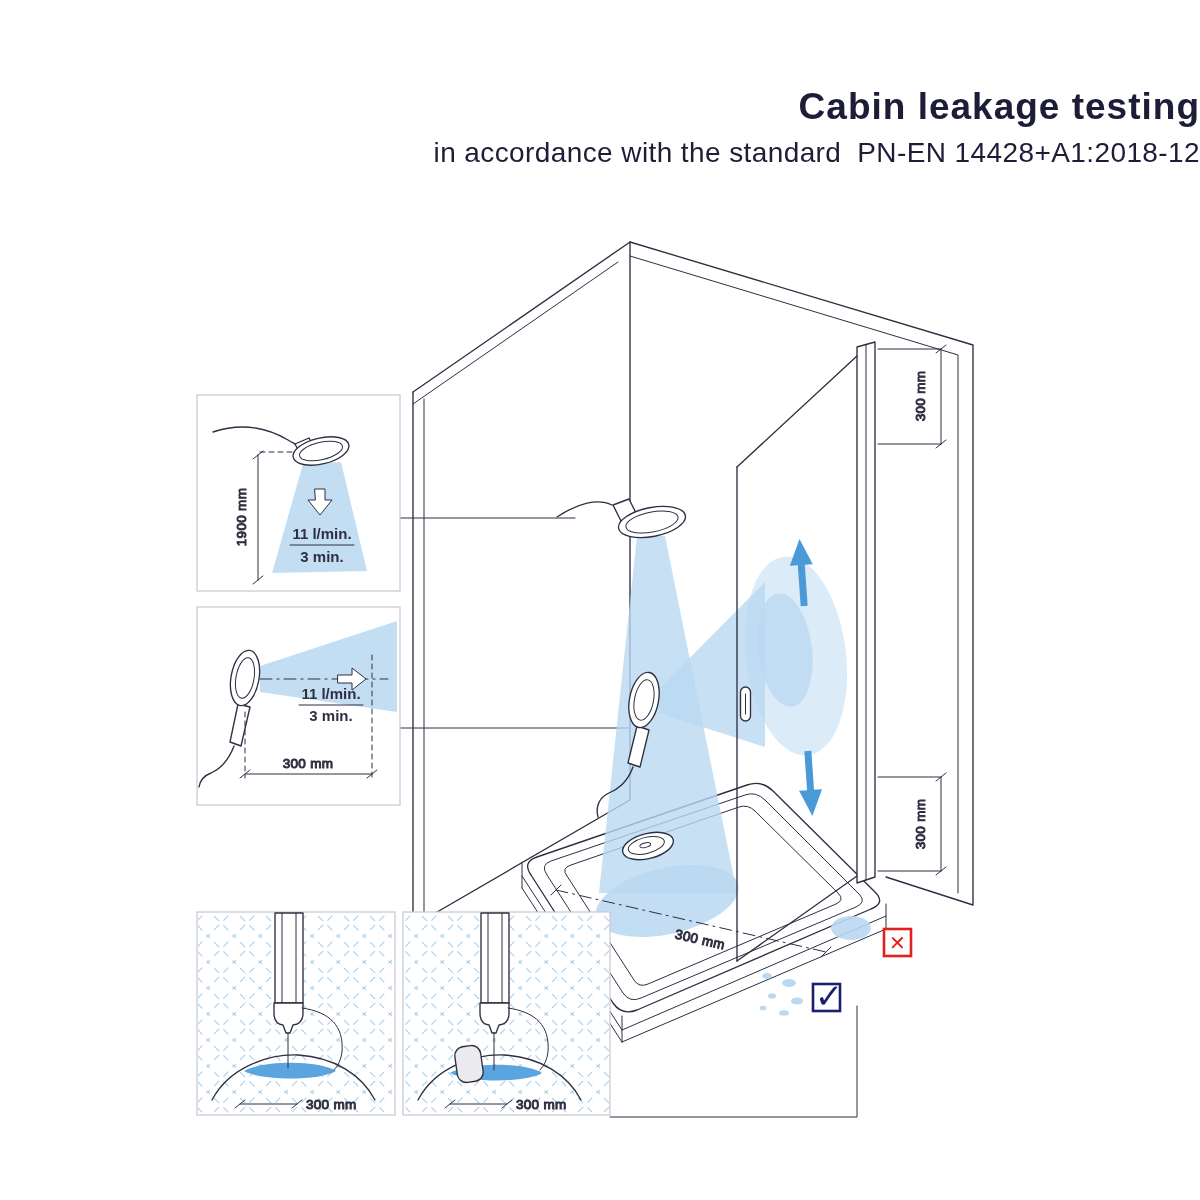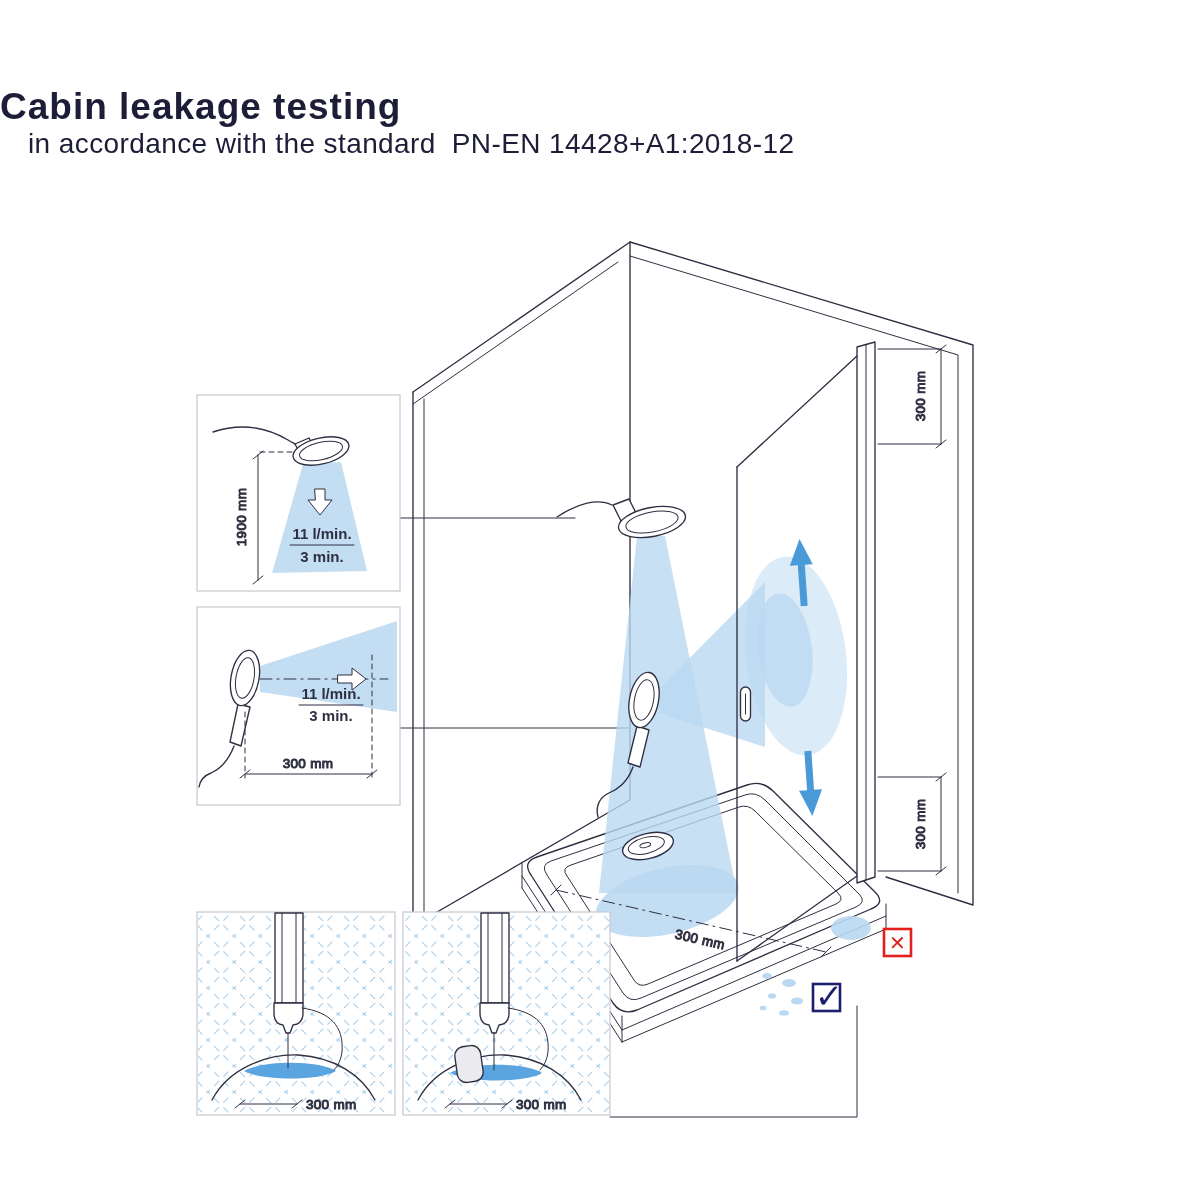--- a/index.html
+++ b/index.html
@@ -1,23 +1,23 @@
 <!DOCTYPE html>
 <html style="--title: #1d1d38; --line: #2f2f42; --dim-text: #3c3c50; --water: #b9d8f1; --water-soft: #d7e9f8; --puddle: #5aa4e0; --arrow: #4b9ad8; --hatch: #abd0ec; --head-dots: #5c6b85; --panel-border: #c9c9cf; --fail-red: #e3201c; --pass-navy: #1e1e6f;"><head>
 <meta charset="utf-8">
 <style>
   * { margin:0; padding:0; box-sizing:border-box; }
   html,body { background:#ffffff; }
   body {
     width:1200px; height:1200px; position:relative; overflow:hidden;
     font-family:"Liberation Sans", sans-serif;
   }
-  .header { position:absolute; top:86px; left:0; width:100%; text-align:left; color:var(--title,#1d1d38); }
+  .header { position:absolute; top:86px; left:0; width:100%; text-align:right; color:var(--title,#1d1d38); }
   .header h1 { font-size:37px; font-weight:700; letter-spacing:1px; }
-  .header .sub { font-size:28px; font-weight:400; letter-spacing:.4px;padding-left:28px; }
+  .header .sub { margin-top:9px; font-size:28px; font-weight:400; letter-spacing:.4px;padding-left:28px; }
   .header .std { font-weight:500; margin-left:16px; }
 
   svg.canvas { position:absolute; left:0; top:0; }
 
   .ln   { stroke:var(--line,#2f2f42); fill:none; stroke-width:1.35; stroke-linejoin:round; stroke-linecap:round; }
   .thin { stroke-width:1; }
   .wfill{ fill:#ffffff; }
   .grayf{ fill:#ebebef; }
   text  { fill:var(--dim-text,#3c3c50); font-family:"Liberation Sans",sans-serif; }
   .dim  { font-size:13.5px; letter-spacing:.3px; }

